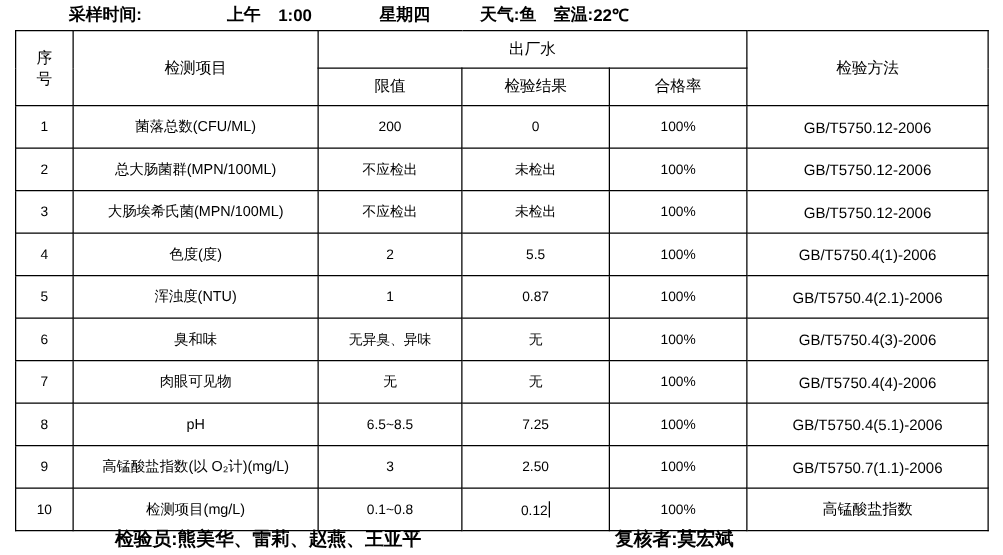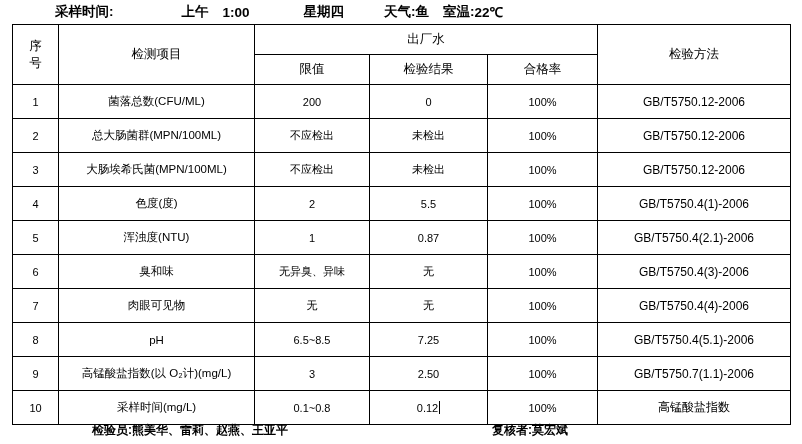--- a/index.html
+++ b/index.html
@@ -87,21 +87,21 @@
     margin-left: 1px;
   }
 
   
   .footer-line {
     position: absolute;
     left: 0;
     bottom: 2px;
     width: 748px;
     height: 20px;
-    font-size: 12px;
+    font-size: 15px;
     font-weight: bold;
   }
   .footer-insp {
     position: absolute;
     left: 92px;
     top: 0;
     white-space: nowrap;
   }
   .footer-rev {
     position: absolute;
@@ -234,21 +234,21 @@
         <td class="cell-sm">9</td>
         <td class="cell-item">高锰酸盐指数(以 O₂计)(mg/L)</td>
         <td class="cell-sm">3</td>
         <td class="cell-sm">2.50</td>
         <td class="cell-sm">100%</td>
         <td class="cell-method">GB/T5750.7(1.1)-2006</td>
       </tr>
 
       <tr class="data-row">
         <td class="cell-sm">10</td>
-        <td class="cell-item">采样时间(mg/L)</td>
+        <td class="cell-item">检测项目(mg/L)</td>
         <td class="cell-sm">0.1~0.8</td>
         <td class="cell-sm"><span>0.12</span><span class="caret"></span></td>
         <td class="cell-sm">100%</td>
         <td class="cell-method">高锰酸盐指数</td>
       </tr>
     </tbody>
   </table>
 
   <div class="footer-line">
     <div class="footer-insp">

